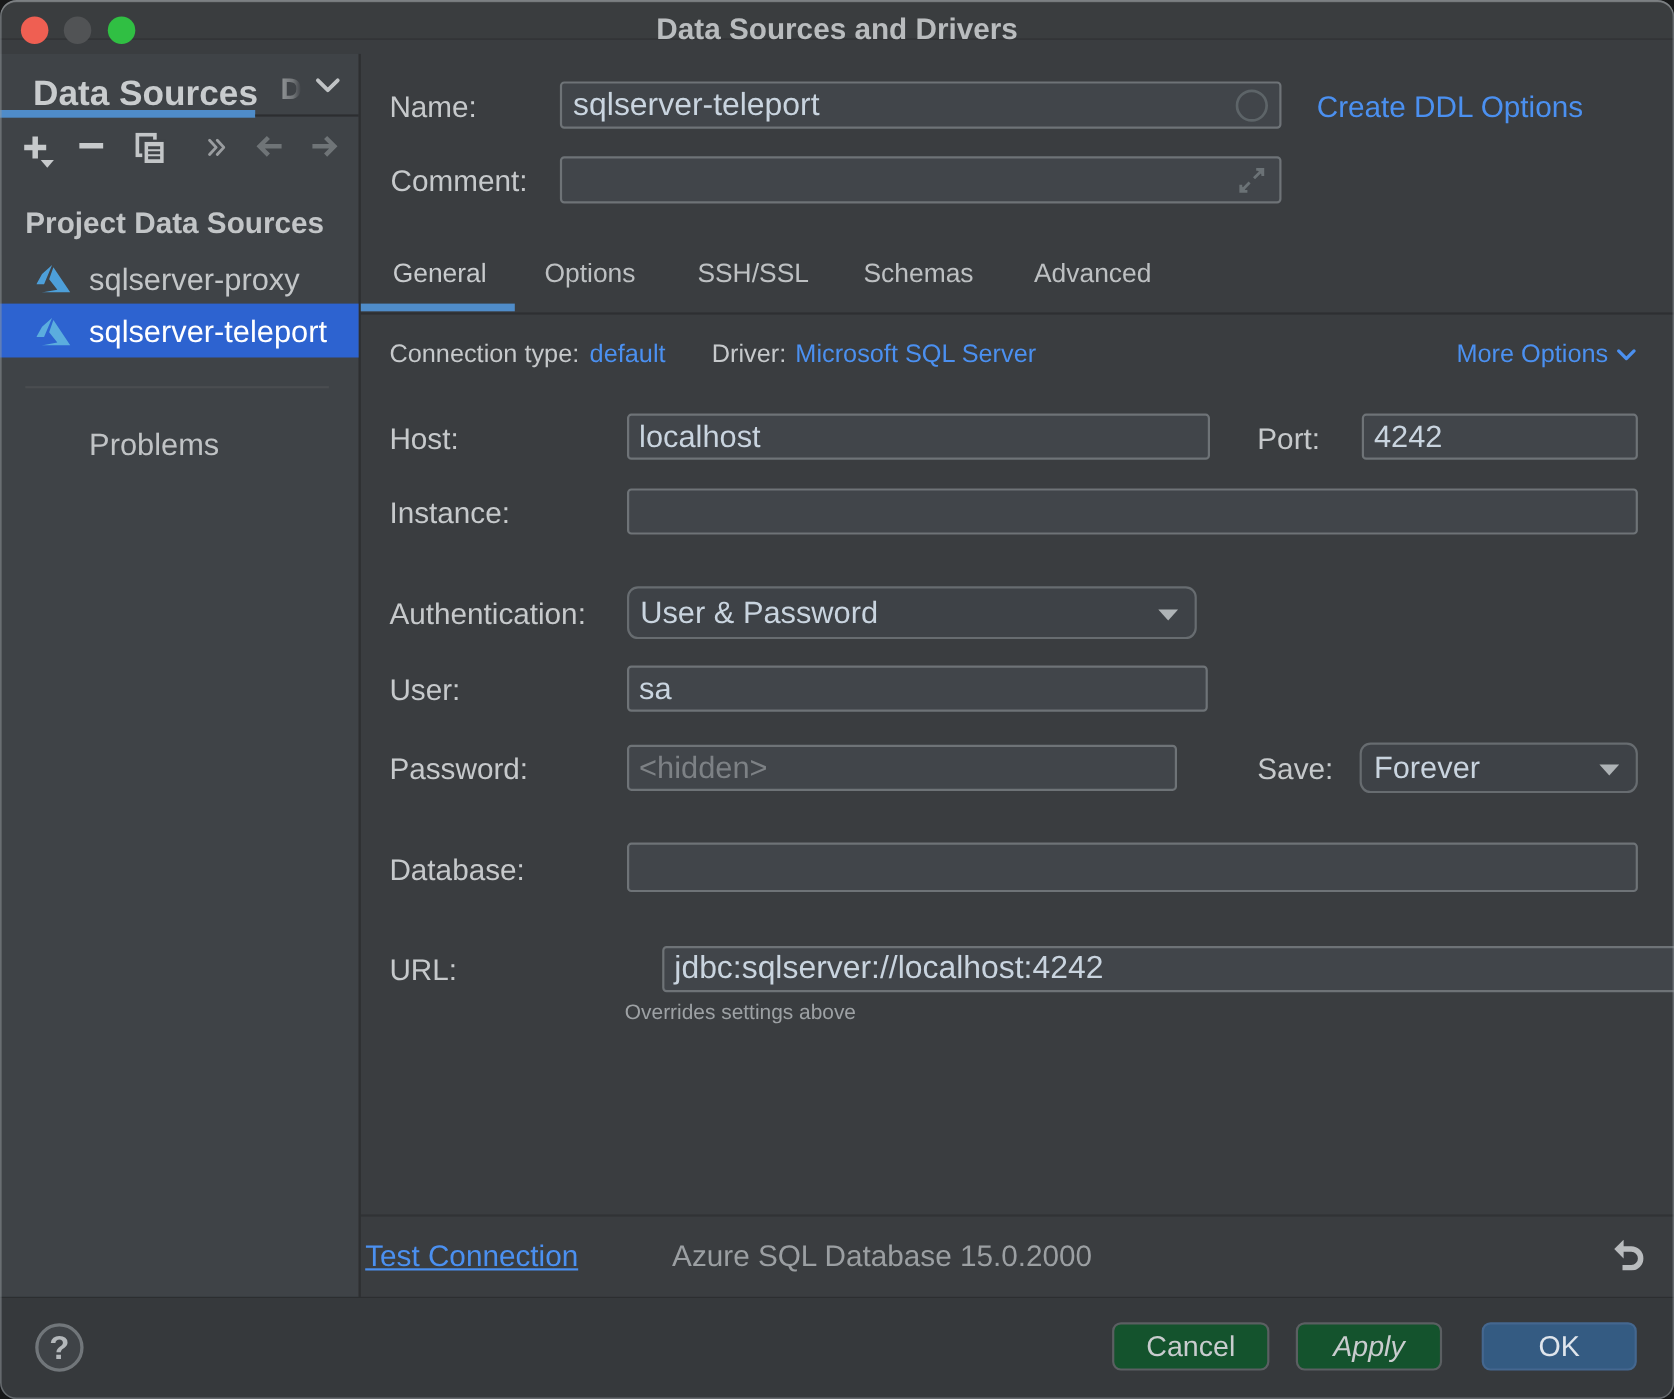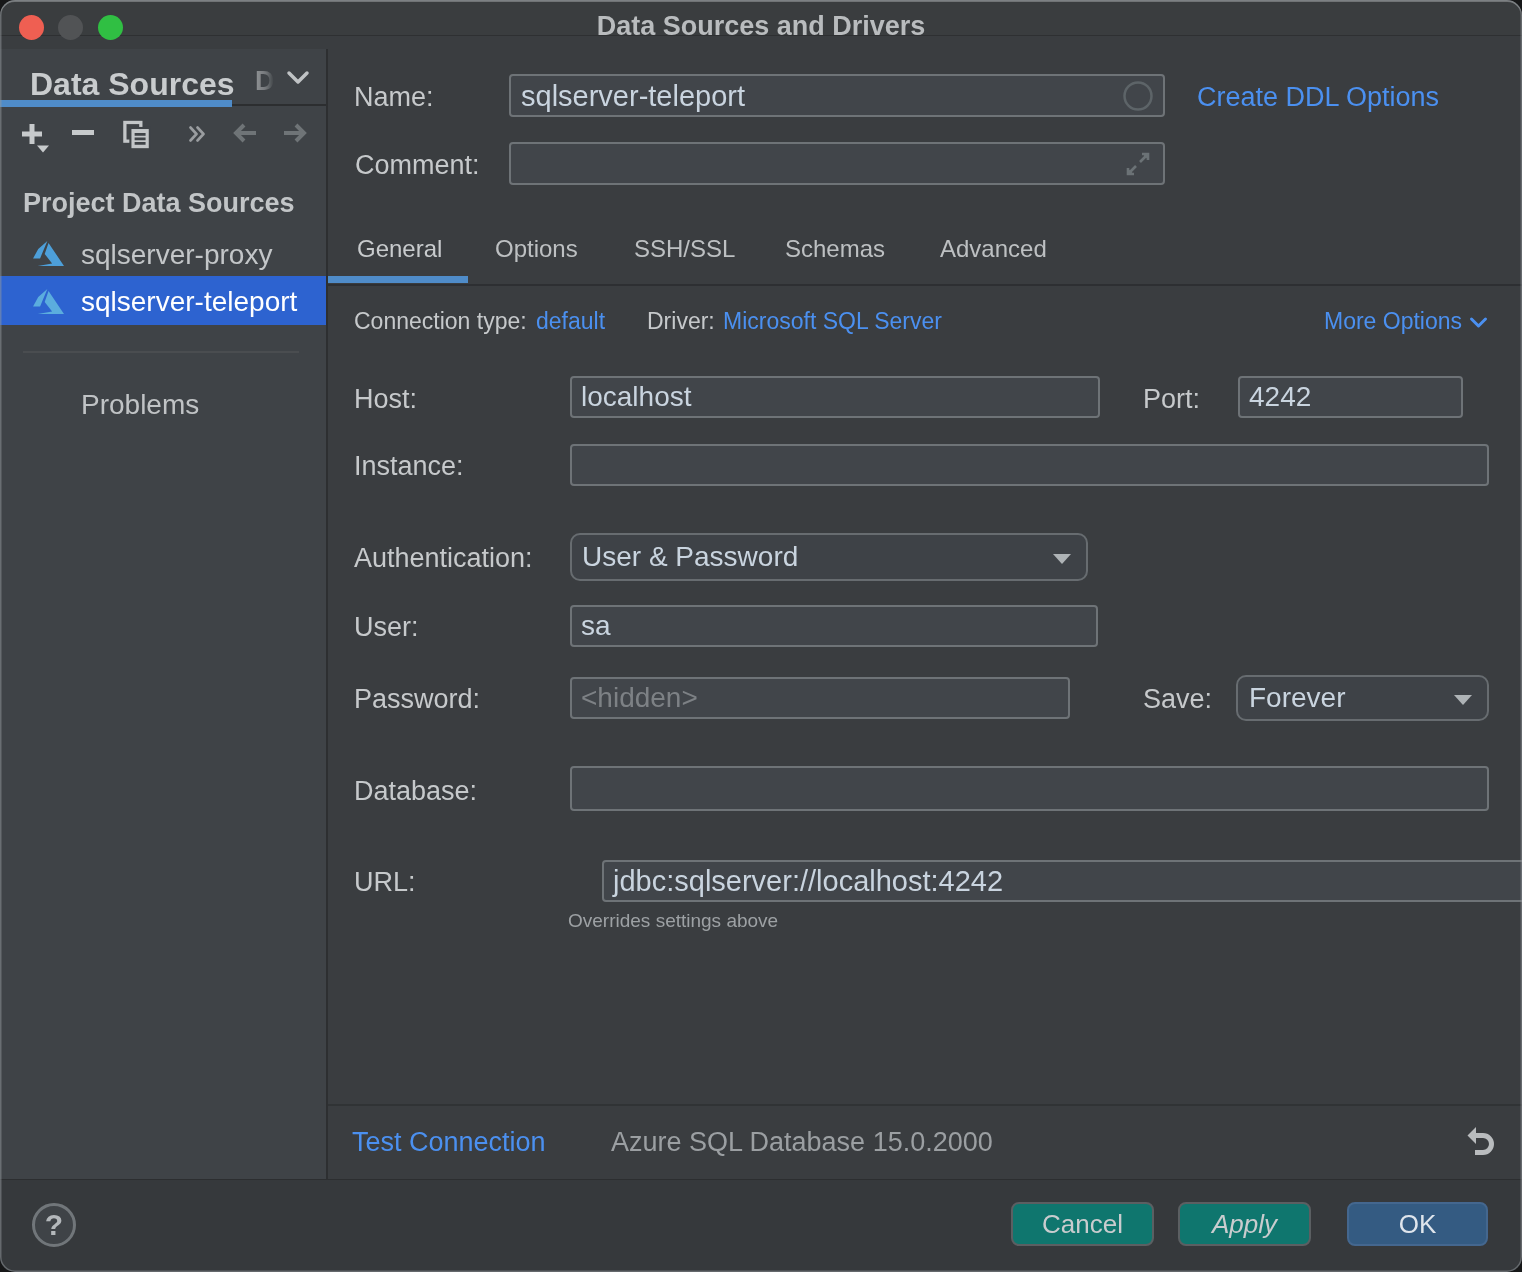--- a/index.html
+++ b/index.html
@@ -16,21 +16,21 @@
   #titlebar { position:absolute; left:0; top:0; width:1522px; height:36px; background:#3a3d3f; border-bottom:1px solid #2e3032; }
   #title { position:absolute; top:11px; width:100%; text-align:center; color:#b9bcbe; font-size:27px; font-weight:bold; }
   .tl { position:absolute; top:15px; width:25px; height:25px; border-radius:50%; }
 
   
   #sidebar { position:absolute; left:0; top:49px; width:326px; height:1130px; background:#3f4347; }
   #divider { position:absolute; left:326px; top:49px; width:2px; height:1130px; background:#2d2f31; }
 
   
   #bottombar { position:absolute; left:0; top:1179px; width:1522px; height:93px; background:#36393c; border-top:1px solid #2c2e30; }
-  .btn { position:absolute; top:1202px; height:44px; border-radius:8px; background:#0f766e; border:2px solid #5b5f62; color:#c9ccce; font-size:26px; text-align:center; line-height:40px; }
+  .btn { position:absolute; top:1202px; height:44px; border-radius:8px; background:#14532d; border:2px solid #5b5f62; color:#c9ccce; font-size:26px; text-align:center; line-height:40px; }
 </style>
 </head>
 <body>
 <div id="win">
   <div style="position:absolute; inset:0; border-radius:15px; box-shadow: inset 0 0 0 1.5px rgba(148,153,158,0.5), inset 0 2px 0 rgba(255,255,255,0.22); z-index:50; pointer-events:none;"></div>
 
   <div id="titlebar">
     <div class="tl" style="left:19px; background:#ef5f52;"></div>
     <div class="tl" style="left:58px; background:#515355;"></div>
     <div class="tl" style="left:98px; background:#30bf43;"></div>
@@ -119,21 +119,21 @@
   <div class="lbl blue" style="left:1324px; top:310px; font-size:23px;">More Options</div>
   <svg class="abs" style="left:1469px; top:316px;" width="19" height="14" viewBox="0 0 19 14">
       <path d="M2.5 3 L9.5 10 L16.5 3" stroke="#4b90f0" stroke-width="3" fill="none" stroke-linecap="round" stroke-linejoin="round"></path>
     </svg>
 
   <div class="lbl" style="left:354px; top:386px;">Host:</div>
   <div class="fld" style="left:570px; top:376px; width:530px; height:42px;">
       <span class="txt">localhost</span>
     </div>
   <div class="lbl" style="left:1143px; top:386px;">Port:</div>
-  <div class="fld" style="left:1238px; top:376px; width:225px; height:42px;">
+  <div class="fld" style="left:1238px; top:376px; width:251px; height:42px;">
       <span class="txt">4242</span>
     </div>
 
   <div class="lbl" style="left:354px; top:453px;">Instance:</div>
   <div class="fld" style="left:570px; top:444px; width:919px; height:42px;"></div>
 
   <div class="lbl" style="left:354px; top:545px;">Authentication:</div>
   <div class="combo" style="left:570px; top:533px; width:518px; height:48px;">
     <span style="position:absolute; left:10px; top:50%; transform:translateY(-50%);">User &amp; Password</span>
     <svg style="position:absolute; right:14px; top:18px;" width="20" height="12" viewBox="0 0 20 12">
@@ -165,21 +165,21 @@
   <div class="fld" style="left:602px; top:860px; width:988px; height:42px;padding-left:20px;">
     <span class="txt" style="font-size:29px;">jdbc:sqlserver://localhost:4242</span>
     <svg style="position:absolute; right:12px; top:6px;" width="26" height="26" viewBox="0 0 26 26">
       <path d="M15 11 L23 3 M11 15 L3 23" stroke="#6b7276" stroke-width="2.6" fill="none"></path>
       <path d="M23 3 L17.5 3 L23 8.5 Z M3 23 L3 17.5 L8.5 23 Z" fill="#6b7276"></path>
     </svg>
   </div>
   <div class="abs" style="left:568px; top:910px; color:#9da1a4; font-size:19px;">Overrides settings above</div>
 
   <div class="abs" style="left:328px; top:1104px; width:1194px; height:2px; background:#303335;"></div>
-  <div class="lbl blue" style="left:352px; top:1129px;">Test Connection</div>
+  <div class="lbl blue" style="left:332px; top:1129px;text-decoration:underline;">Test Connection</div>
   <div class="lbl" style="left:611px; top:1129px; color:#9b9fa2;">Azure SQL Database 15.0.2000</div>
   <svg class="abs" style="left:1467px; top:1127px;" width="28" height="28" viewBox="0 0 28 28">
     <path d="M0.5 8.5 L9 0 V17 Z" fill="#b9bcbe"></path>
     <path d="M8 8.5 H16 a8.5 8.5 0 0 1 0 17 H8" stroke="#b9bcbe" stroke-width="5" fill="none"></path>
   </svg>
 
   <div id="bottombar">
     <svg style="position:absolute; left:31px; top:22px;" width="46" height="46" viewBox="0 0 46 46">
       <circle cx="23" cy="23" r="20.5" stroke="#71767a" stroke-width="3" fill="#3f4347"></circle>
       <text x="23" y="33" font-size="30" font-weight="bold" fill="#b4b8bb" text-anchor="middle" font-family="Liberation Sans">?</text>

